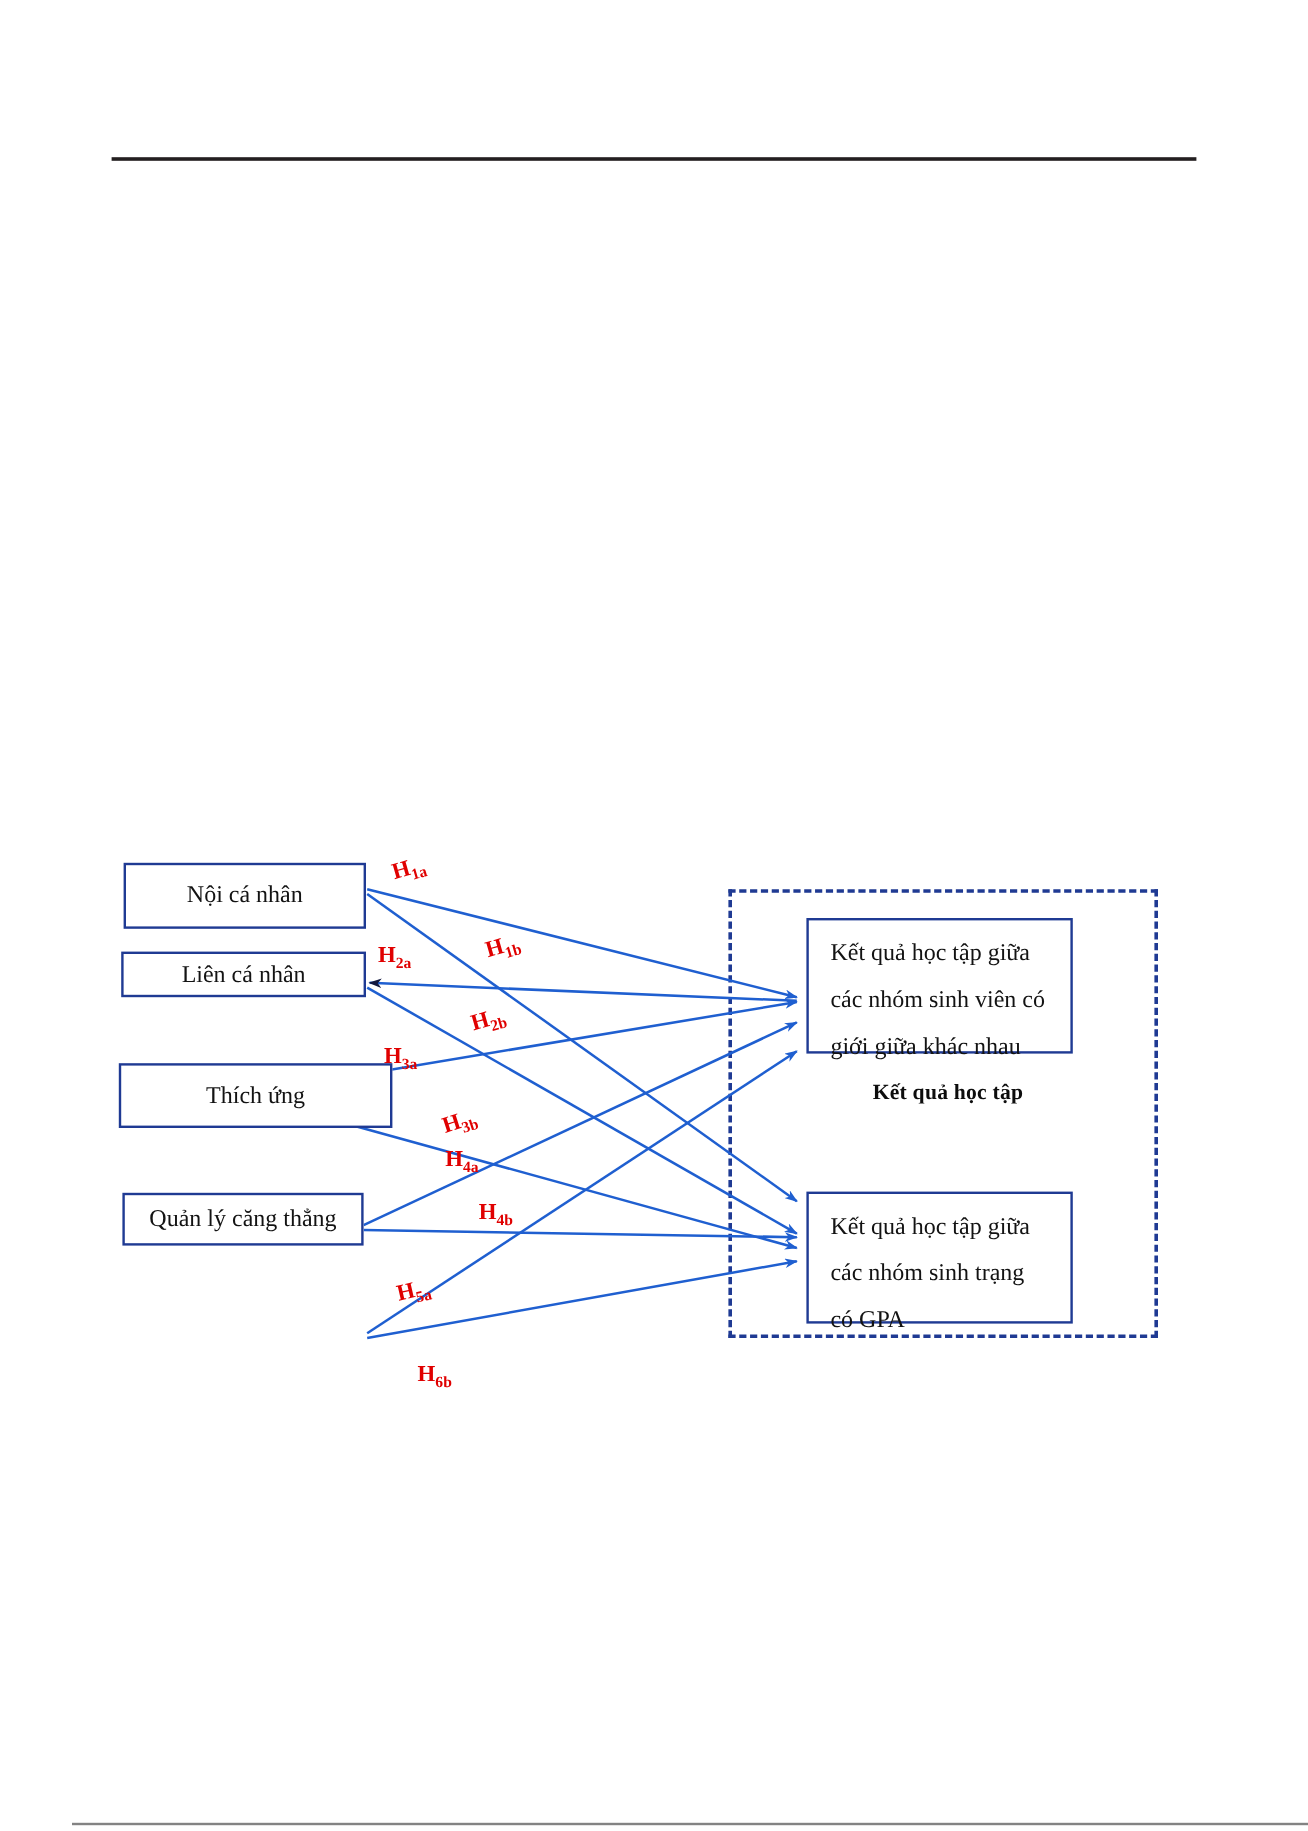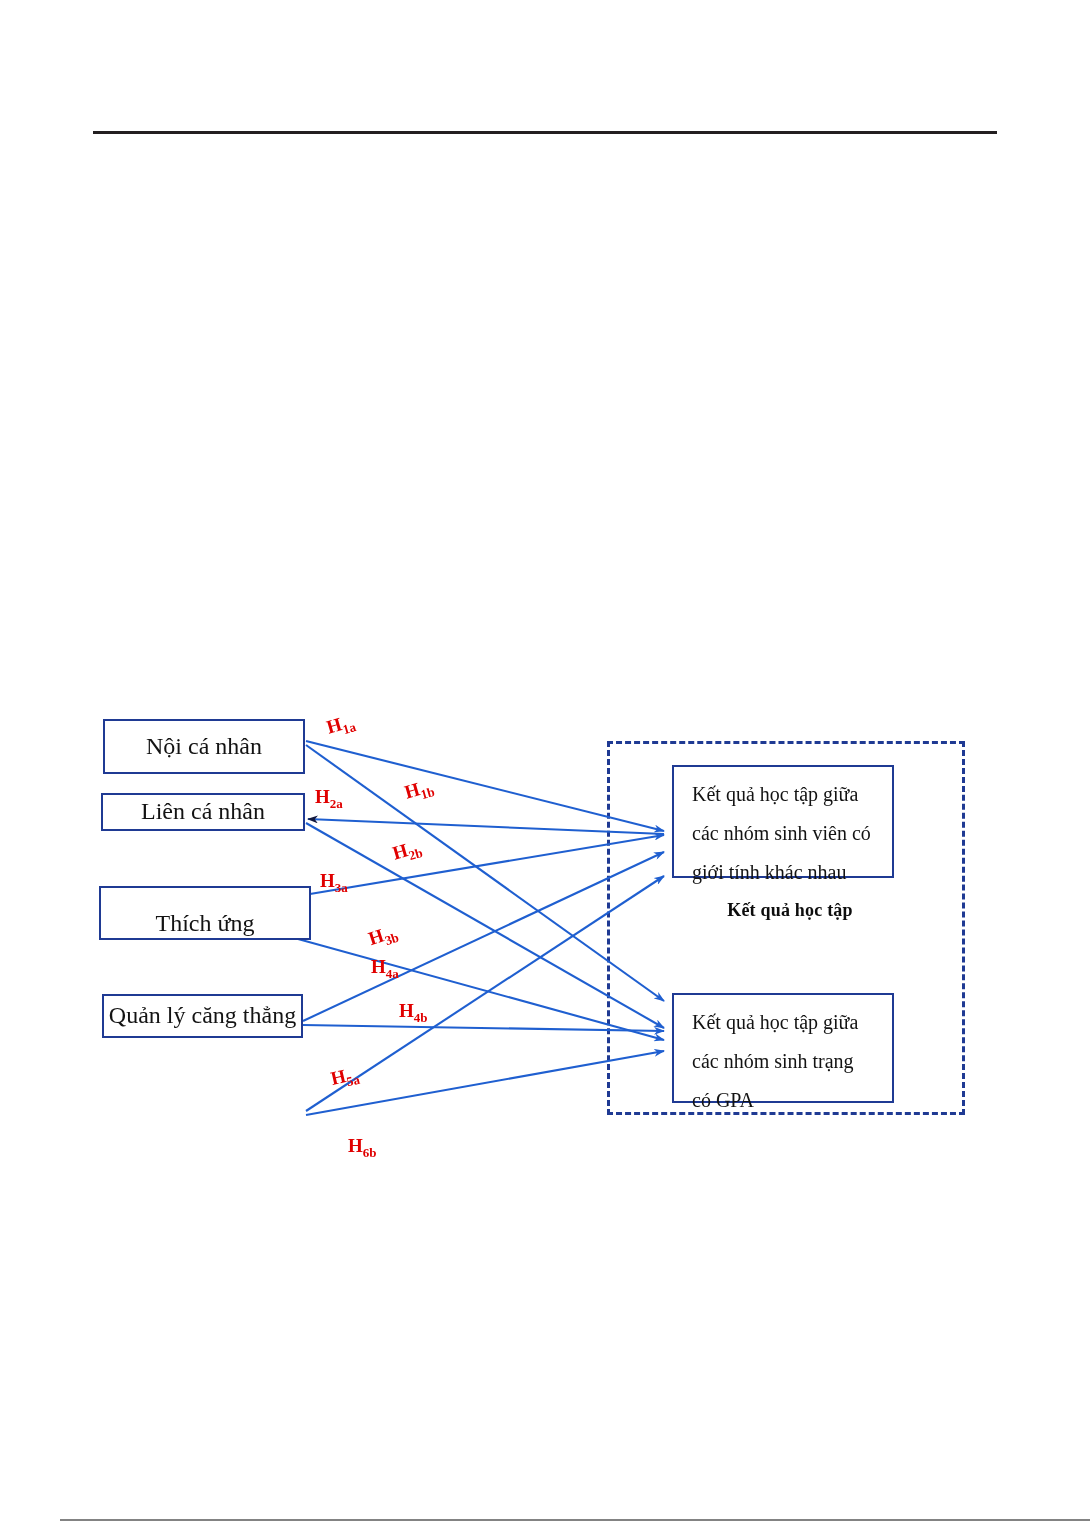--- a/index.html
+++ b/index.html
@@ -26,21 +26,21 @@
     position:absolute;left:0;top:0;width:1090px;height:1526px;
   }
 
   .node-box{
     position:absolute;
     border:2px solid #1f3a93;
     background:#ffffff;
     display:flex;align-items:center;justify-content:center;
     box-sizing:border-box;
     color:#131313;
-    font-size:24px;
+    font-size:20px;
     line-height:1.15;
     text-align:center;
   }
 
   .node-box.left{ }
 
   .outcome-box{
     position:absolute;
     border:2px solid #1f3a93;
     background:#ffffff;
@@ -133,33 +133,33 @@
     </svg>
 
     <div class="node-box left" style="left:103px;top:719px;width:202px;height:55px;">
       <span>Nội cá nhân</span>
     </div>
 
     <div class="node-box left" style="left:101px;top:793px;width:204px;height:38px;">
       <span>Liên cá nhân</span>
     </div>
 
-    <div class="node-box left" style="left:99px;top:886px;width:212px;height:54px;align-items:flex-end;">
+    <div class="node-box left" style="left:99px;top:886px;width:228px;height:54px;">
       <span>Thích ứng</span>
     </div>
 
     <div class="node-box left" style="left:102px;top:994px;width:201px;height:44px;">
       <span>Quản lý căng thẳng</span>
     </div>
 
 
     <div class="outcome-box" style="left:672px;top:765px;width:222px;height:113px;">
       <span>Kết quả học tập giữa</span>
       <span>các nhóm sinh viên có</span>
-      <span>giới tính khác nhau</span>
+      <span>giới giữa khác nhau</span>
     </div>
 
     <div class="outcome-box" style="left:672px;top:993px;width:222px;height:110px;">
       <span>Kết quả học tập giữa</span>
       <span>các nhóm sinh trạng</span>
       <span>có GPA</span>
     </div>
 
     <div class="region-label">Kết quả học tập</div>
 

